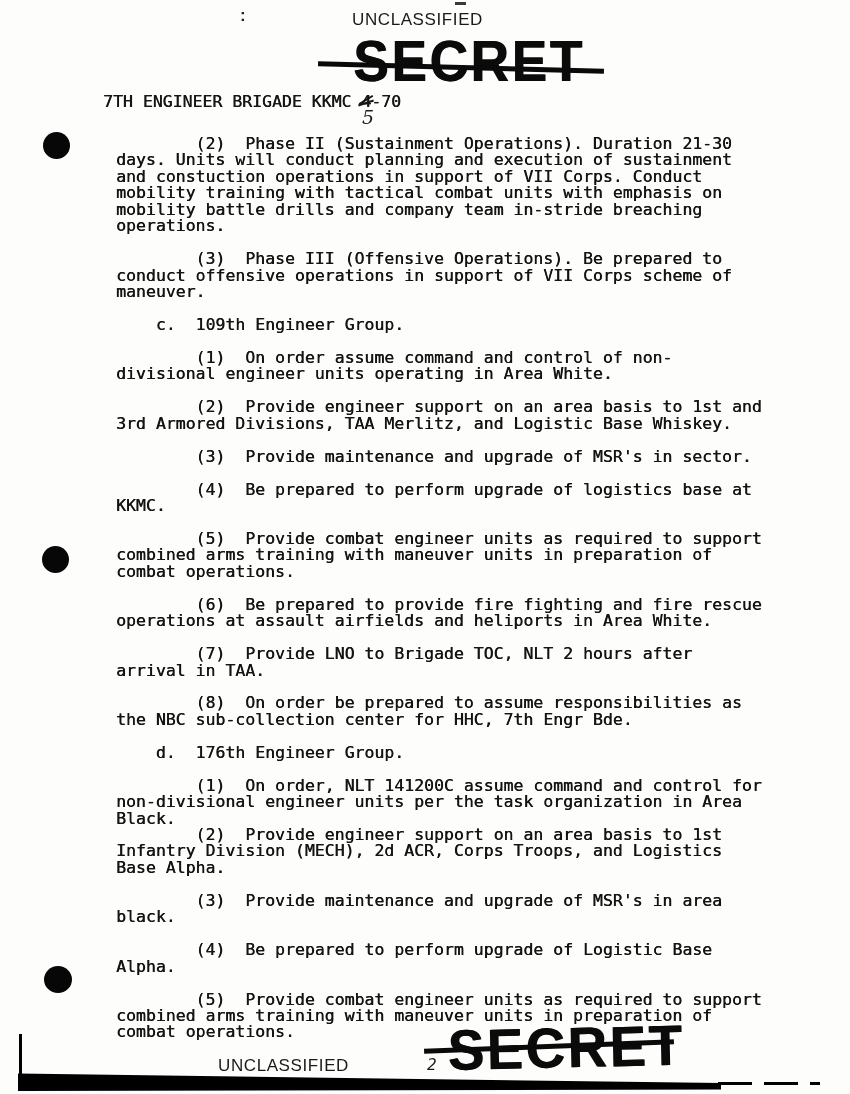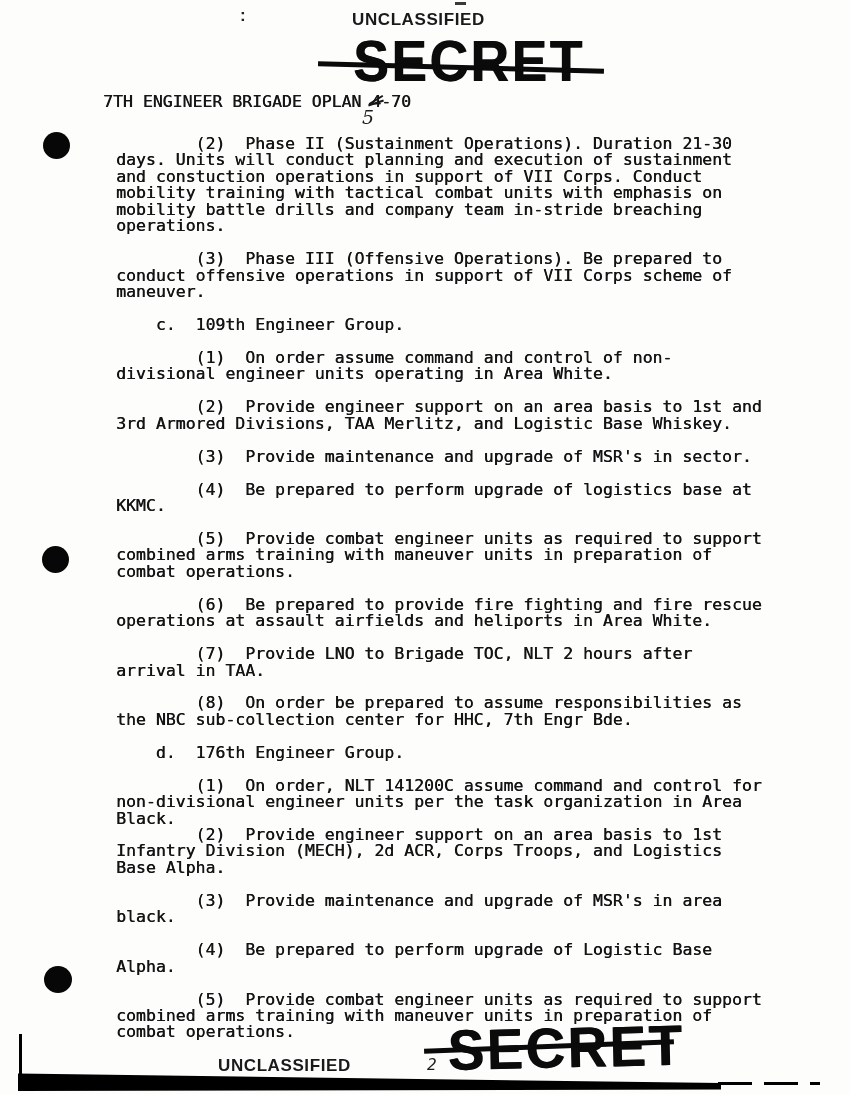--- a/index.html
+++ b/index.html
@@ -36,21 +36,21 @@
   }
   .bottom-wedge-tail {
     position:absolute; left:718px; top:1082px; width:102px; height:3px;
     background:repeating-linear-gradient(90deg,#000 0 34px, transparent 34px 46px);
   }
 
   
   .classification {
     position:absolute;
     font-family:"Liberation Sans", sans-serif;
-    font-weight:bold; font-size:17px; letter-spacing:0.6px;
+    font-weight:normal; font-size:17px; letter-spacing:0.6px;
     color:#1a1a1a;
   }
   .classification.top { left:352px; top:10px; }
   .classification.bottom { left:218px; top:1056px; }
 
   .secret-stamp {
     position:absolute;
     font-family:"Liberation Sans", sans-serif;
     font-weight:bold;
     font-size:57px;
@@ -113,21 +113,21 @@
   <div class="punch punch-3"></div>
 
   <div class="stray-dash"></div>
   <div class="stray-colon">:</div>
 
   <div class="classification top">UNCLASSIFIED</div>
 
   <div class="secret-stamp top">SECRET</div>
   <div class="stamp-strike top"></div>
 
-  <div class="title-line"><span>7TH ENGINEER BRIGADE OPLAN </span><span class="struck-char"><span>4</span><span class="scribble-a"></span><span class="scribble-b"></span></span><span>-70</span></div>
+  <div class="title-line"><span>7TH ENGINEER BRIGADE KKMC </span><span class="struck-char"><span>4</span><span class="scribble-a"></span><span class="scribble-b"></span></span><span>-70</span></div>
   <div class="handwritten-number">5</div>
 
   <pre class="body-text">        (2)  Phase II (Sustainment Operations). Duration 21-30
 days. Units will conduct planning and execution of sustainment
 and constuction operations in support of VII Corps. Conduct
 mobility training with tactical combat units with emphasis on
 mobility battle drills and company team in-stride breaching
 operations.
 
         (3)  Phase III (Offensive Operations). Be prepared to

